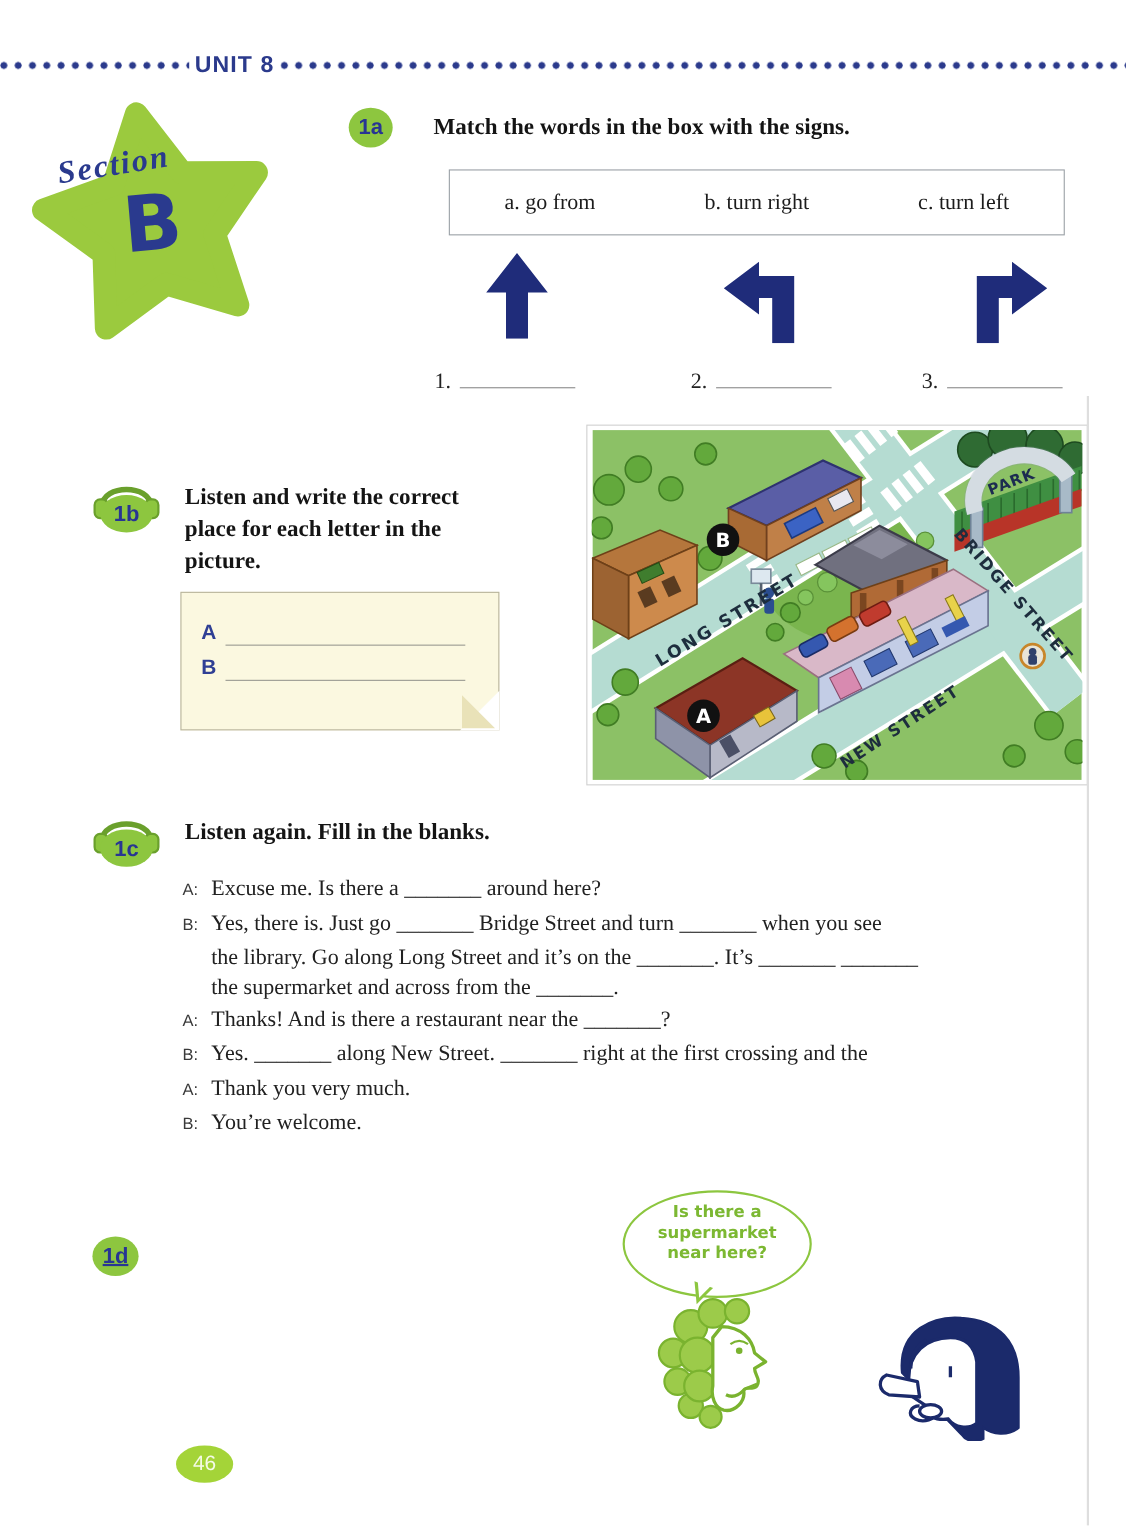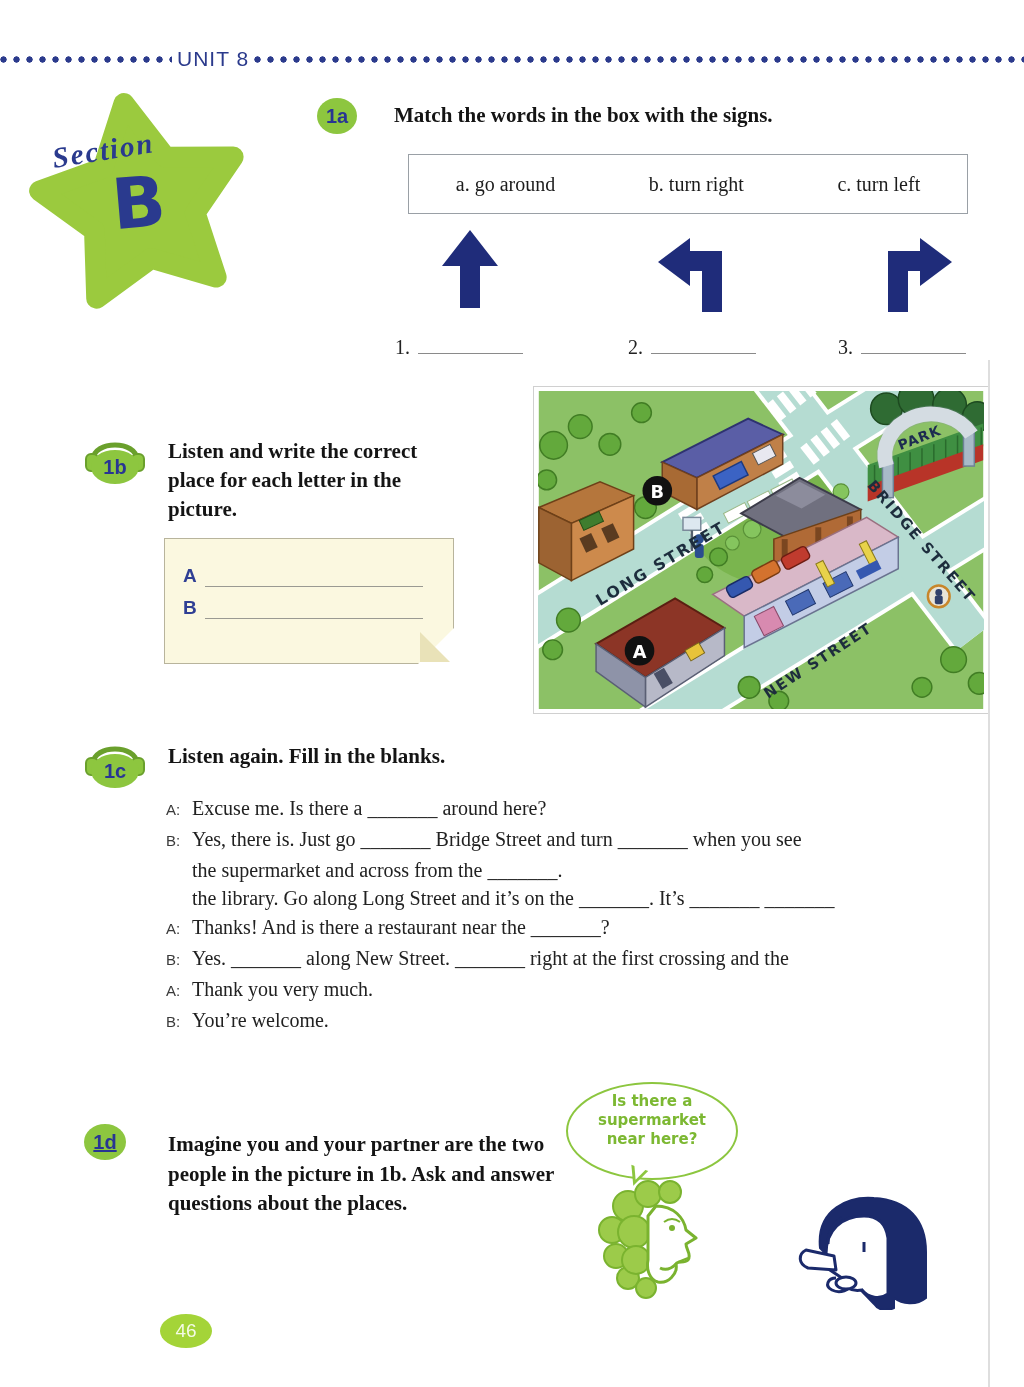--- a/index.html
+++ b/index.html
@@ -6,21 +6,21 @@
   .page{position:relative;width:1024px;height:1387px;background:#ffffff;overflow:hidden;
         font-family:"Liberation Serif","DejaVu Serif",serif;color:#1c1c1c;}
   .abs{position:absolute;}
 
   
   .rule-row{position:absolute;left:0;top:50px;width:1024px;height:18px;display:flex;align-items:center;}
   .dots{height:7px;background-image:radial-gradient(circle at 3.5px 3.5px,#2b3a8c 2.9px,transparent 3.4px);
         background-size:13px 7px;background-repeat:repeat-x;}
   .dots.left{width:172px;}
   .dots.right{flex:1;}
-  .unit-label{font-family:"Liberation Sans",sans-serif;font-weight:normal;font-size:21px;color:#2b3a8c;
+  .unit-label{font-family:"Liberation Sans",sans-serif;font-weight:bold;font-size:21px;color:#2b3a8c;
               letter-spacing:1px;padding:0 5px;}
 
   
   .star-wrap{left:26px;top:76px;width:238px;height:238px;}
   .star-wrap svg{position:absolute;left:0;top:0;}
   .section-word{position:absolute;left:26px;top:58px;font-style:italic;font-weight:bold;font-size:29px;
                 color:#2a3a8e;transform:rotate(-9deg);letter-spacing:2px;}
   .section-letter{position:absolute;left:86px;top:86px;font-family:"DejaVu Sans",sans-serif;font-weight:bold;
                   font-size:70px;color:#2a3a8e;transform:rotate(-5deg);}
 
@@ -104,21 +104,21 @@
       <polygon points="94.6,26.5 134.8,78.3 200.3,78.1 163.5,132.2 183.9,194.5 121,176.2 68.2,214.9 66.1,149.4 13,111.1 74.6,88.9" fill="#9bca3e" stroke="#9bca3e" stroke-width="20" stroke-linejoin="round"></polygon>
     </svg>
     <div class="section-word">Section</div>
     <div class="section-letter">B</div>
   </div>
 
   <div class="abs badge badge-1a">1a</div>
   <div class="abs task-title title-1a">Match the words in the box with the signs.</div>
 
   <div class="abs wordbox">
-    <span>a. go around</span>
+    <span>a. go from</span>
     <span>b. turn right</span>
     <span>c. turn left</span>
   </div>
 
   <div class="sign" style="left:440px;top:230px;">
     <svg width="60" height="78" viewBox="0 0 60 78">
       <path d="M30,0 L58,36 L40,36 L40,78 L20,78 L20,36 L2,36 Z" fill="#1f2c7a"></path>
     </svg>
   </div>
   <div class="sign" style="left:658px;top:238px;">
@@ -352,46 +352,45 @@
     <div class="dlg-row">
         <span class="spk">A:</span>
         <span class="txt">Excuse me. Is there a _______ around here?</span>
       </div>
     <div class="dlg-row">
         <span class="spk">B:</span>
         <span class="txt">Yes, there is. Just go _______ Bridge Street and turn _______ when you see</span>
       </div>
     <div class="dlg-row">
         <span class="spk"></span>
+        <span class="txt">the library. Go along Long Street and it’s on the _______. It’s _______ _______</span>
+      </div>
+    <div class="dlg-row">
+        <span class="spk"></span>
         <span class="txt">the supermarket and across from the _______.</span>
-      </div>
-    <div class="dlg-row">
-        <span class="spk"></span>
-        <span class="txt">the library. Go along Long Street and it’s on the _______. It’s _______ _______</span>
       </div>
     <div class="dlg-row">
         <span class="spk">A:</span>
         <span class="txt">Thanks! And is there a restaurant near the _______?</span>
       </div>
     <div class="dlg-row">
         <span class="spk">B:</span>
         <span class="txt">Yes. _______ along New Street. _______ right at the first crossing and the</span>
       </div>
     <div class="dlg-row">
         <span class="spk">A:</span>
         <span class="txt">Thank you very much.</span>
       </div>
     <div class="dlg-row">
         <span class="spk">B:</span>
         <span class="txt">You’re welcome.</span>
       </div>
   </div>
 
   <div class="abs badge badge-1d">1d</div>
-  <div class="abs task-title title-1d">Imagine you and your partner are the two people in the picture in 1b. Ask and answer questions about the places.</div>
 
   <div class="bubble bubble-q">
     <span>Is there a supermarket near here?</span>
   </div>
 
   <div class="abs" style="left:594px;top:1172px;">
     <svg width="122" height="128" viewBox="0 0 122 128">
       <g fill="#9ccb4a" stroke="#7ab32f" stroke-width="2">
         <circle cx="34" cy="34" r="15"></circle>
           <circle cx="18" cy="58" r="13"></circle>

